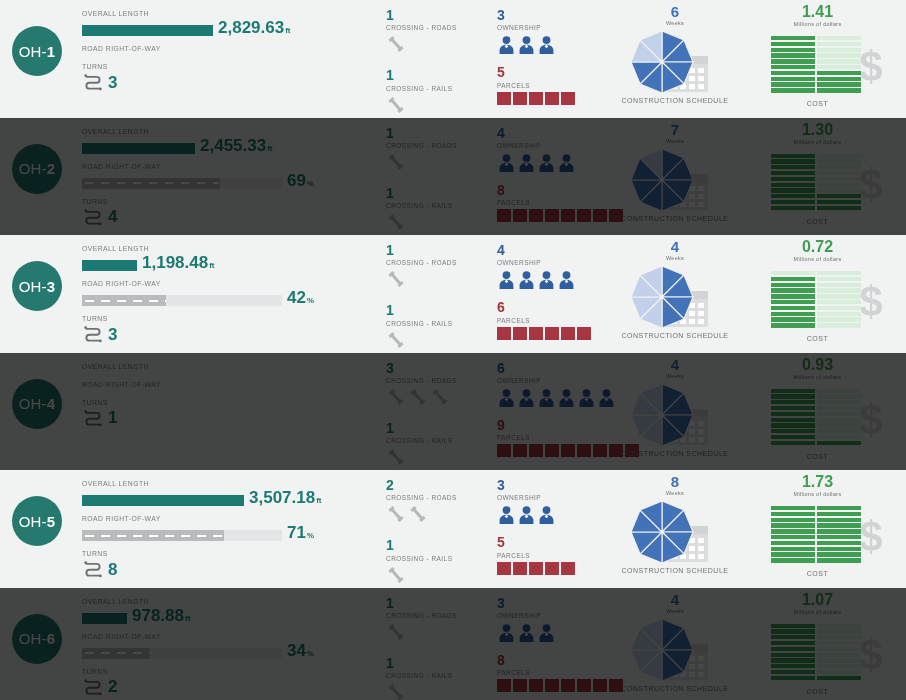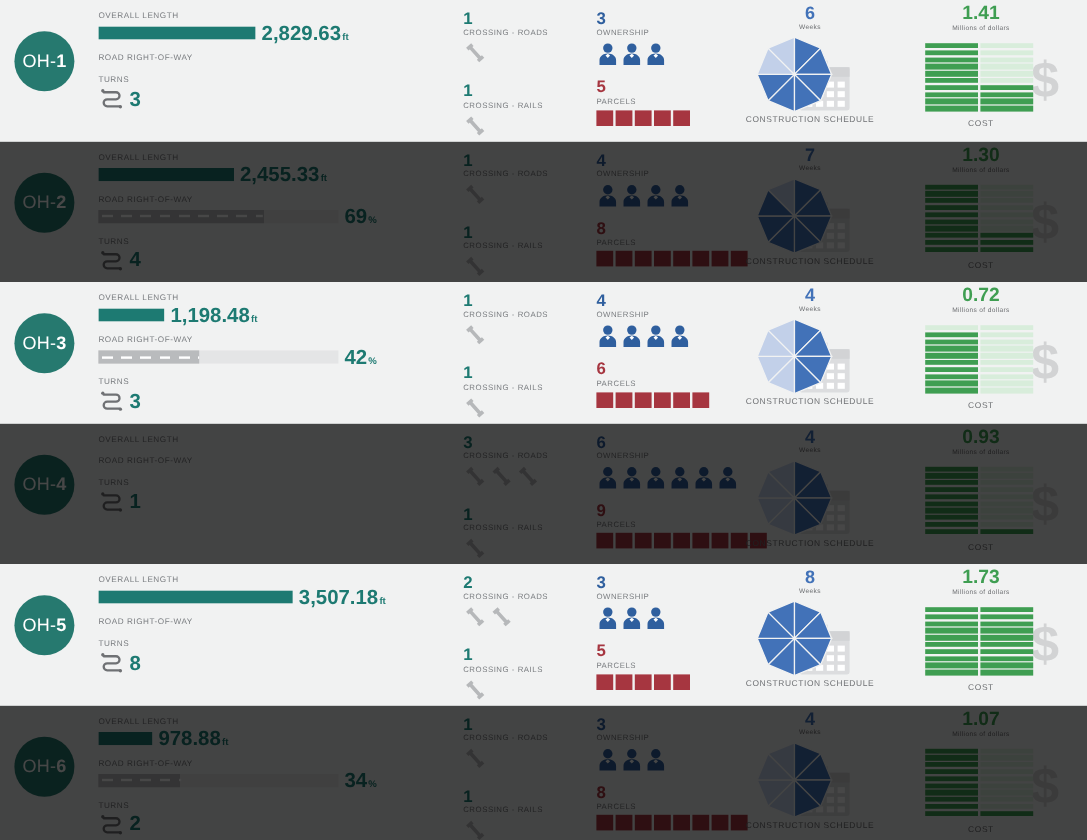--- a/index.html
+++ b/index.html
@@ -38,21 +38,21 @@
   }
   .badge b{font-weight:bold;}
   .badge span.pre{font-weight:normal;}
 
   
   .col-left{position:absolute;left:82px;top:10px;width:290px;}
   .metric-label{
     font-size:6.8px;letter-spacing:.45px;color:#7a7d80;
     text-transform:uppercase;margin-bottom:2px;
   }
-  .bar-line{display:flex;align-items:center;}
+  .bar-line{display:flex;align-items:flex-end;}
   .bar-track{
     height:11px;background:#d9dadb;position:relative;overflow:hidden;
   }
   .bar-fill{height:11px;background:#1d7a72;}
   .val{
     color:#1d7a72;font-weight:bold;font-size:17px;
     margin-left:5px;white-space:nowrap;line-height:1;
   }
   .val .unit{font-size:8px;font-weight:bold;margin-left:1px;}
 
@@ -810,20 +810,27 @@
         <div class="col-left">
           <div class="metric-label">OVERALL LENGTH</div>
           <div class="bar-line">
             <div class="bar-track" style="width:162px">
               <div class="bar-fill" style="width:100%"></div>
             </div>
             <div class="val"><span>3,507.18</span><span class="unit">ft</span></div>
           </div>
           <div class="rowgap"></div>
           <div class="metric-label">ROAD RIGHT-OF-WAY</div>
+          <div class="bar-line">
+            <div class="road-track">
+              <div class="road-fill" style="width:71%"></div>
+              <div class="road-dashes" style="width:137.74px"></div>
+            </div>
+            <div class="val"><span>71</span><span class="unit">%</span></div>
+          </div>
           <div class="rowgap"></div>
           <div class="metric-label">TURNS</div>
           <div class="turns-line">
             <svg class="turns-icon" viewBox="0 0 30 26">
               <path d="M6 6h14a4 4 0 0 1 0 8H10a4 4 0 0 0 0 8h14" fill="none" stroke="#6f7174" stroke-width="2.6" stroke-linecap="round"></path>
               <circle cx="5" cy="4.3" r="1.9" fill="#6f7174"></circle>
               <circle cx="25" cy="22.5" r="1.9" fill="#6f7174"></circle>
             </svg>
             <span class="turns-val">8</span>
           </div>

